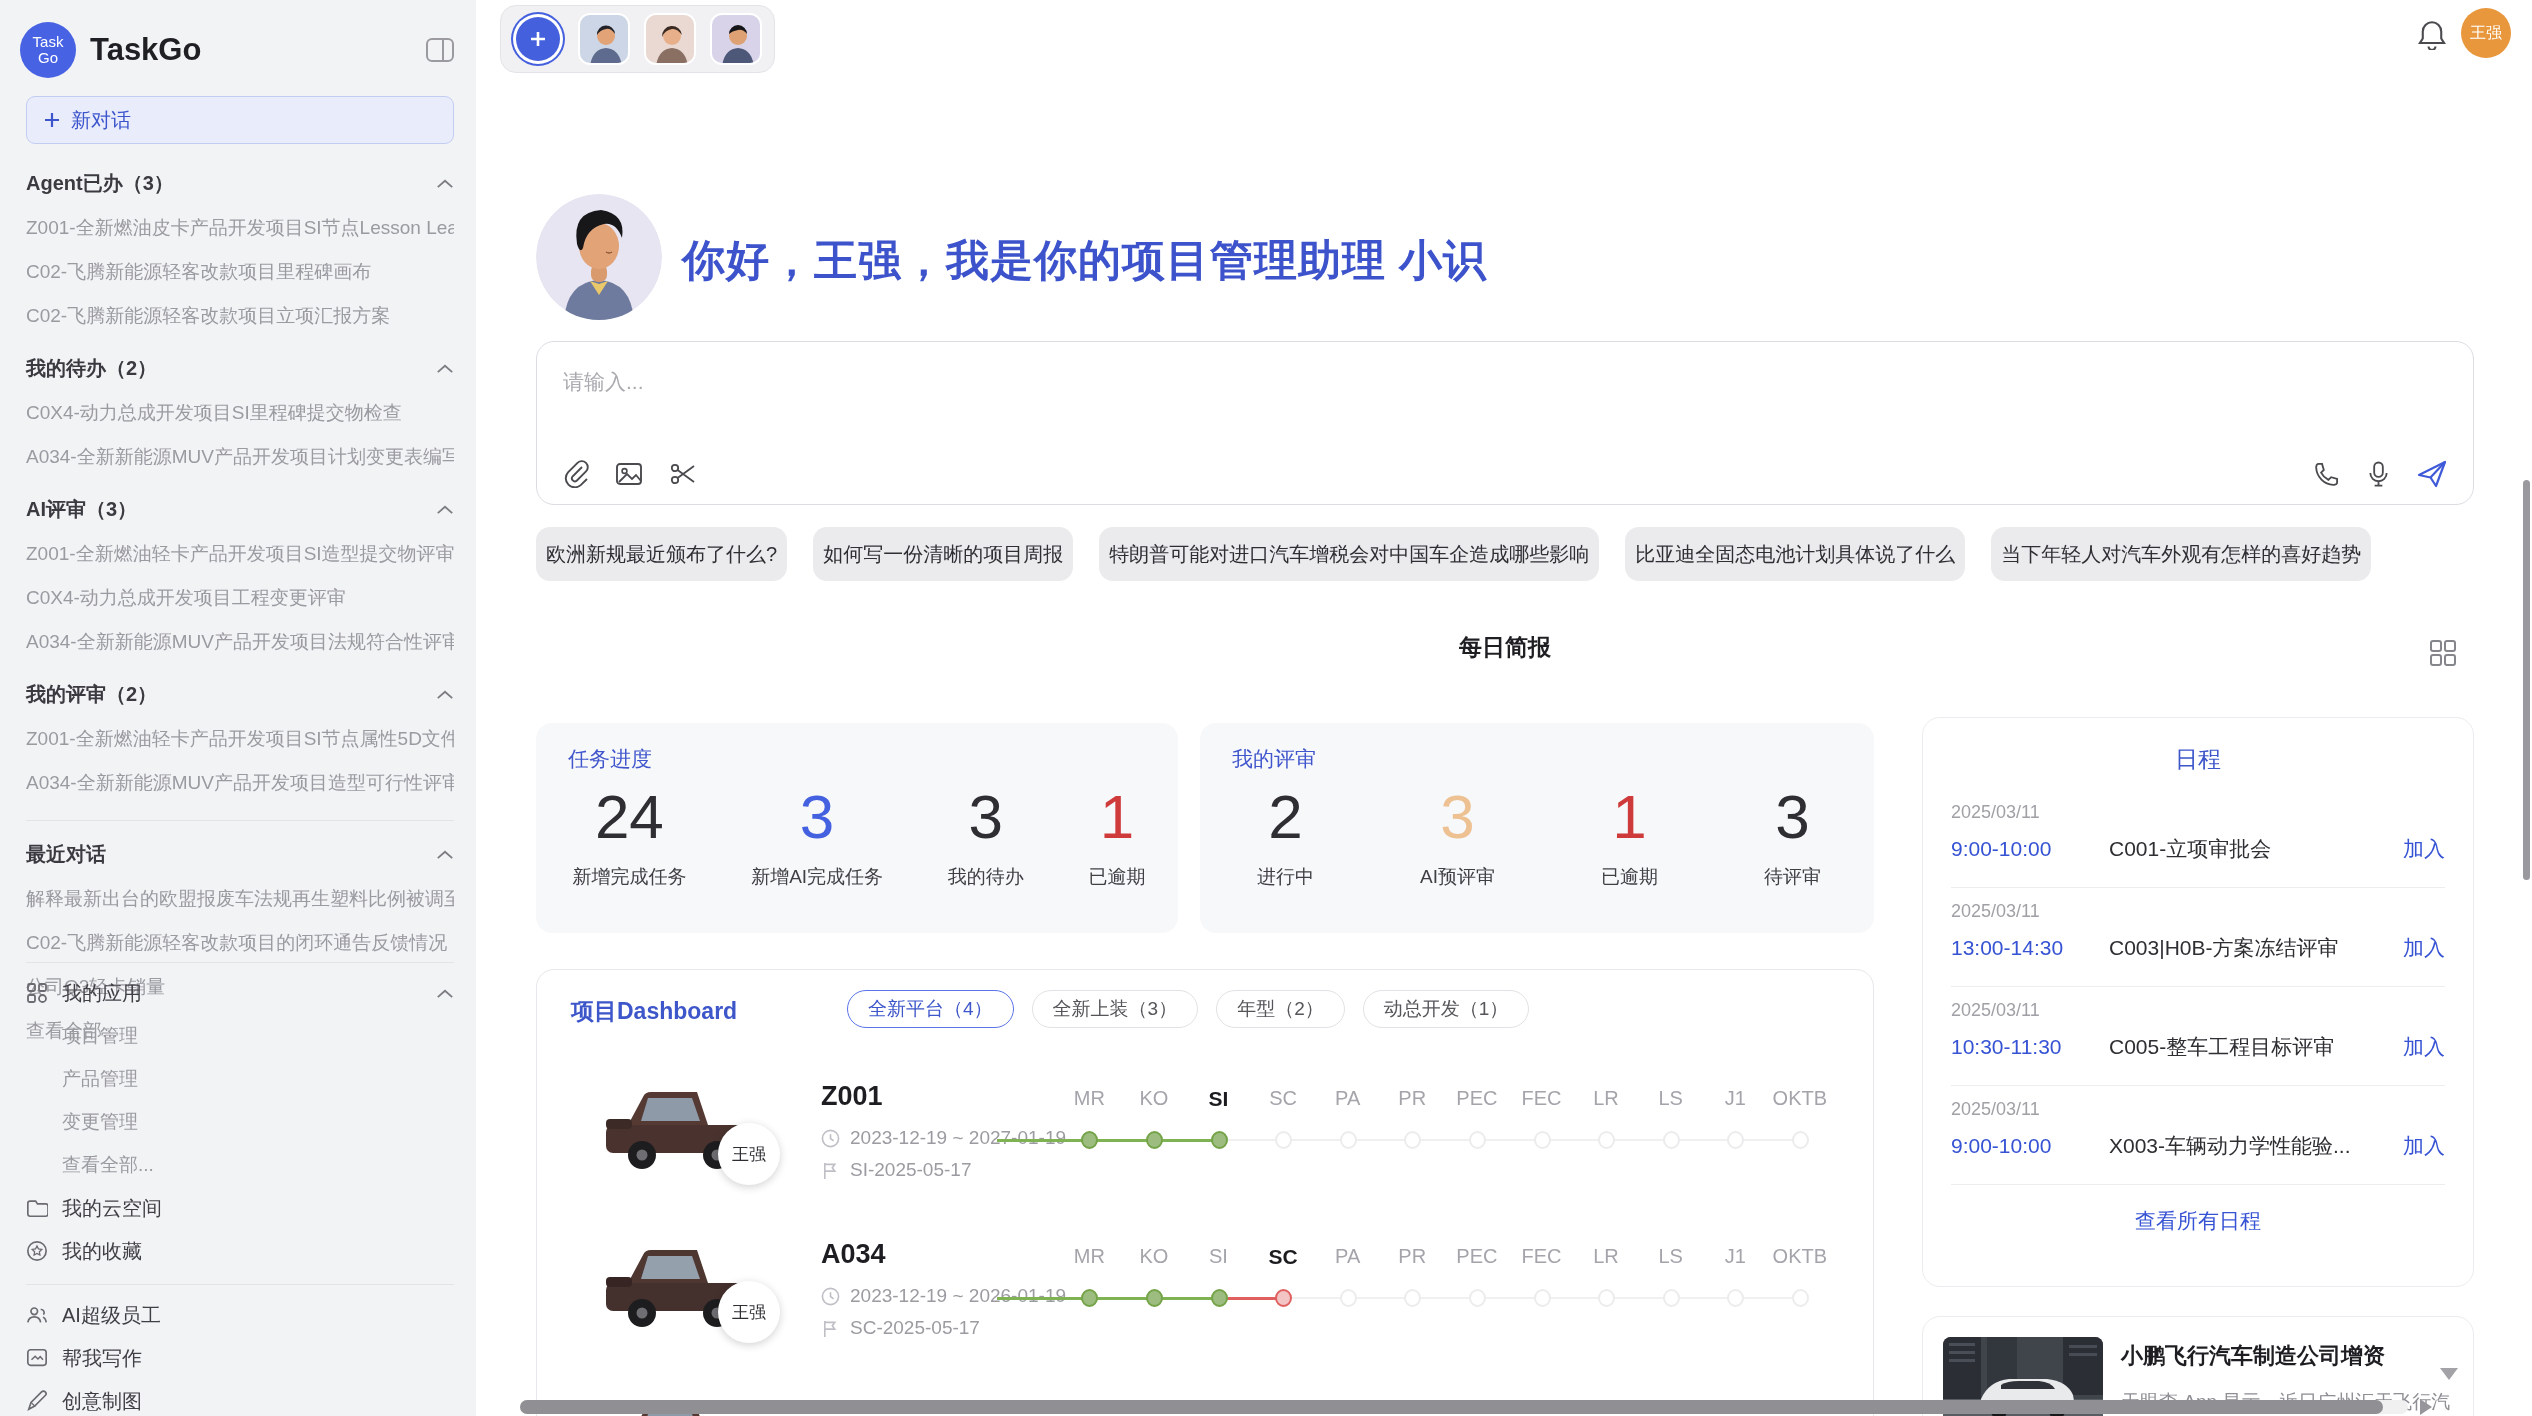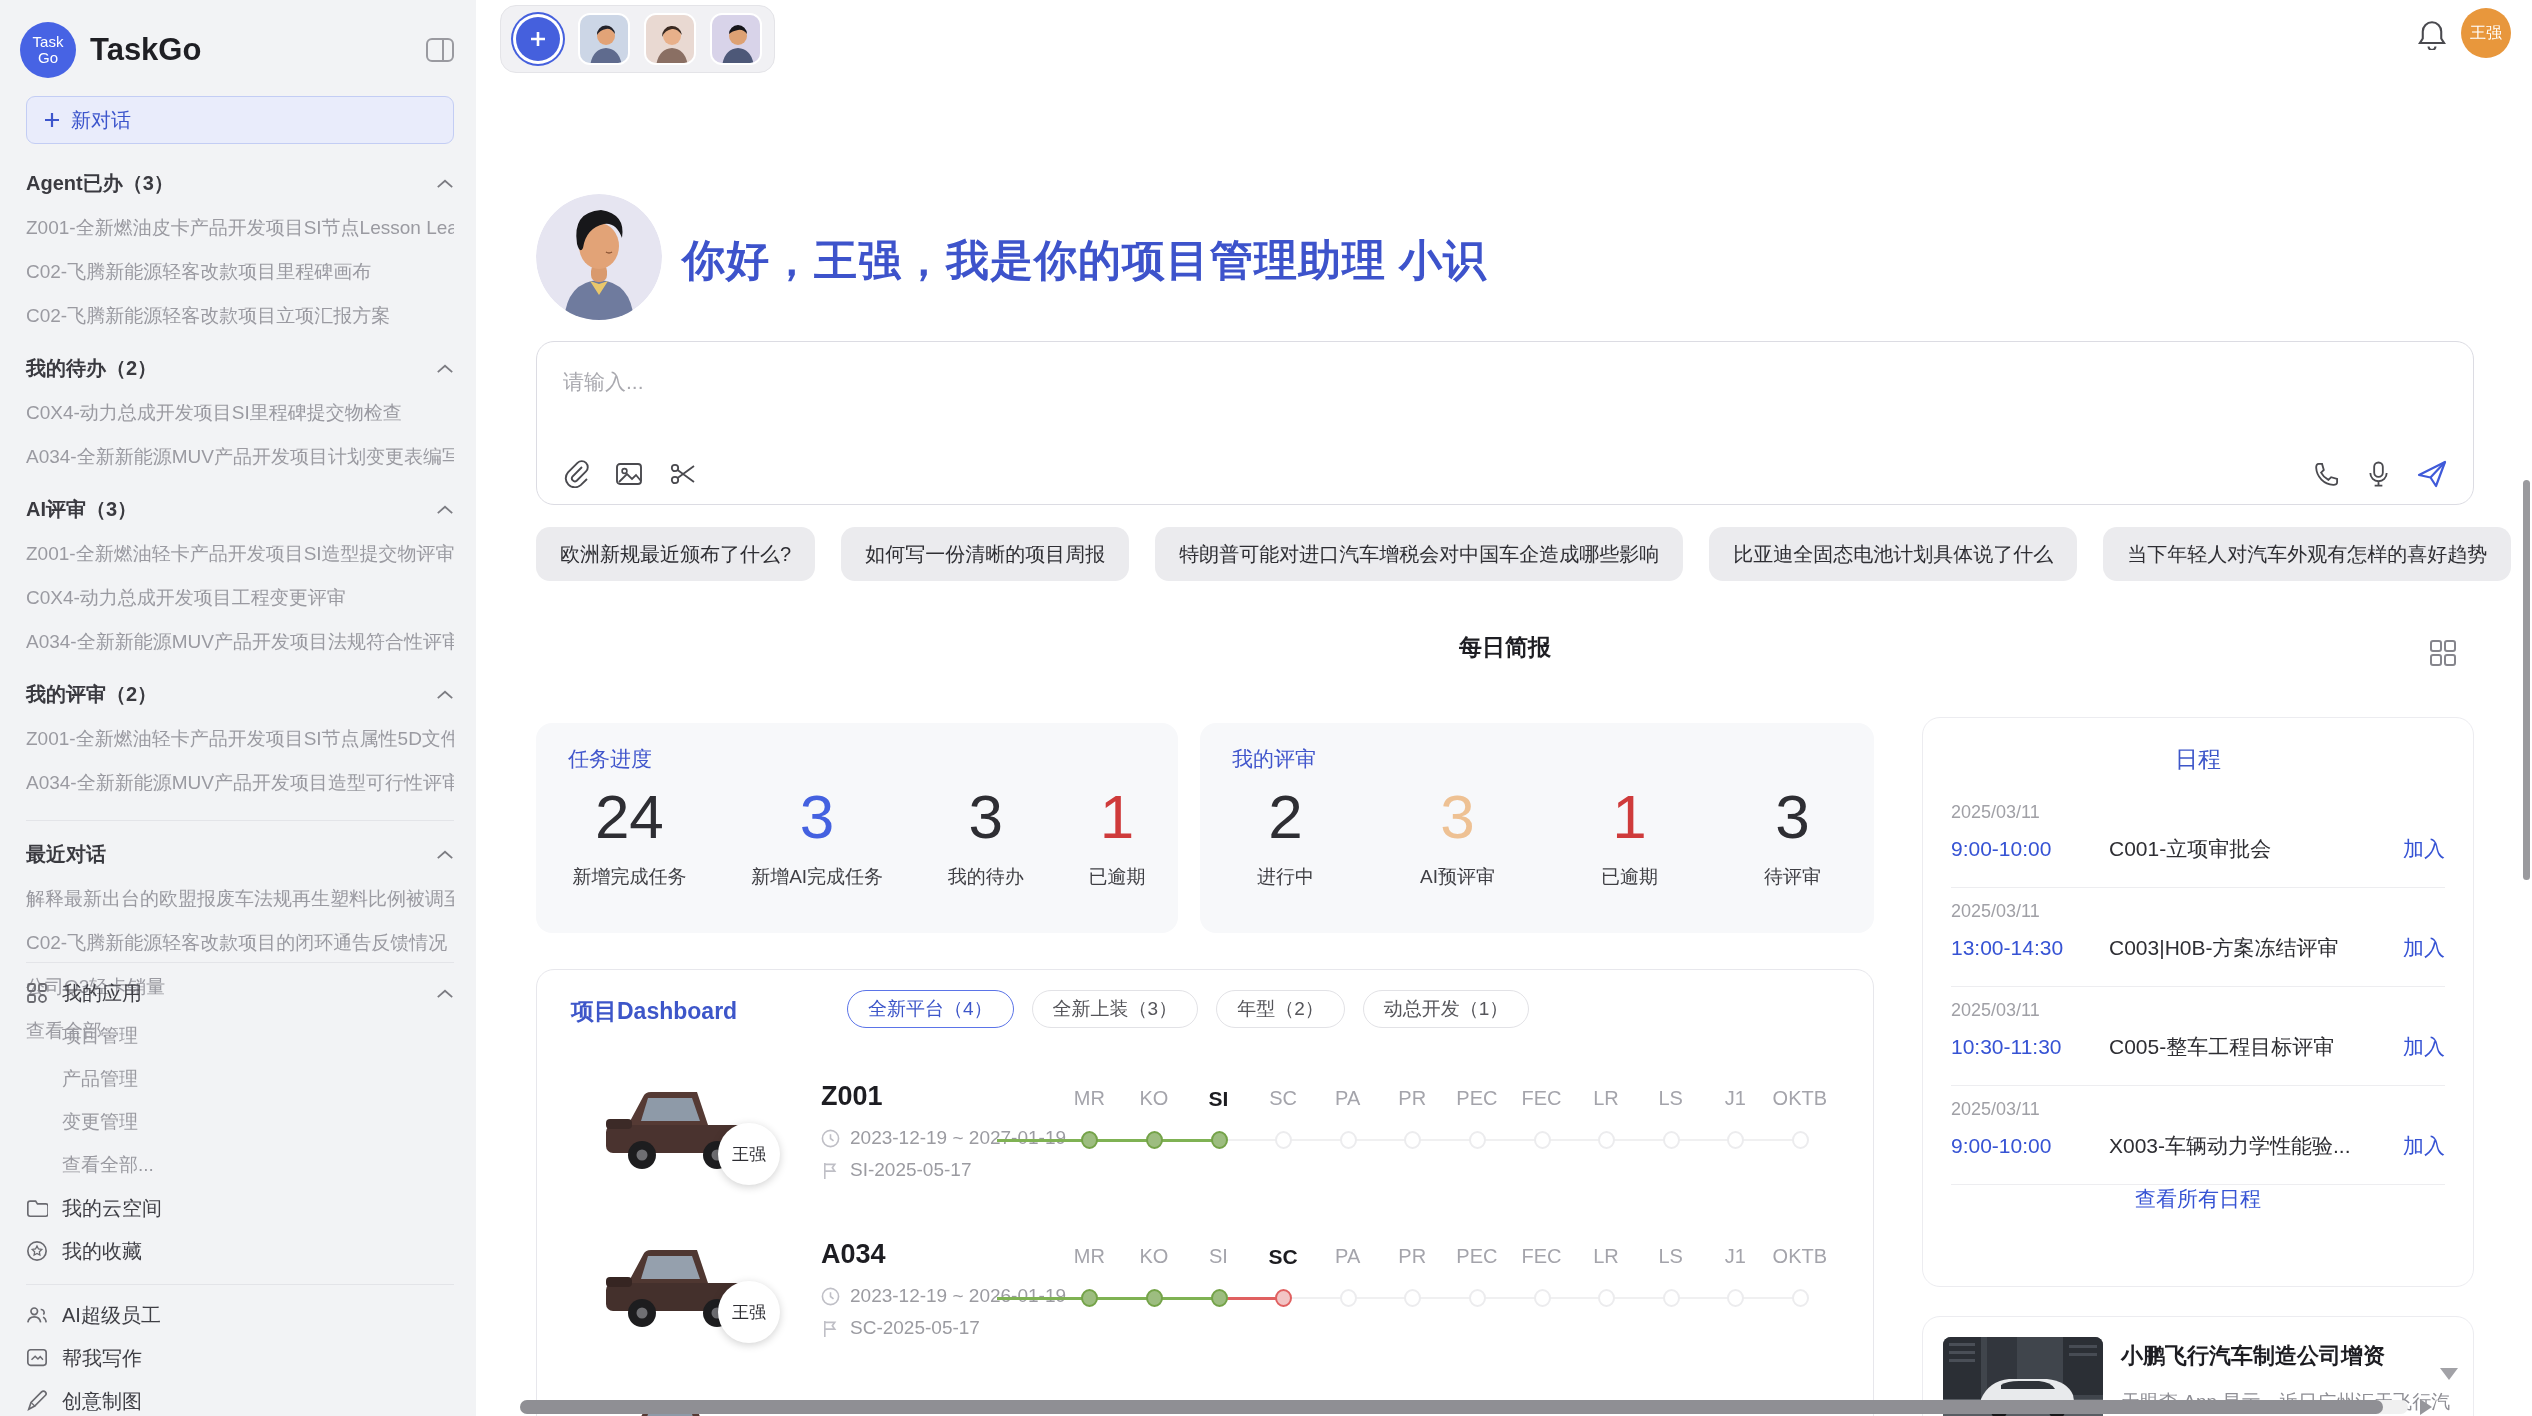--- a/index.html
+++ b/index.html
@@ -56,21 +56,21 @@
   .composer input { position:absolute; left:26px; top:18px; width:1400px; height:44px;
     border:none; outline:none; font-size:21px; color:#333; background:transparent;
     font-family:"Liberation Sans","DejaVu Sans",sans-serif; }
   .composer input::placeholder { color:#a9a9af; }
   .comp-icons-l { position:absolute; left:26px; bottom:16px; display:flex; gap:26px; align-items:center; }
   .comp-icons-r { position:absolute; right:26px; bottom:16px; display:flex; gap:26px; align-items:center; }
   .icon-btn { cursor:pointer; display:flex; }
 
   .chips { position:absolute; left:60px; top:527px; display:flex; gap:26px; }
   .chip { height:54px; line-height:54px; border-radius:14px; background:#ebebee; color:#2e2e33;
-    font-size:20px; padding:0 24px; white-space:nowrap; cursor:pointer; }
+    font-size:20px; padding:0 10px; white-space:nowrap; cursor:pointer; }
 
   .brief-title { position:absolute; left:60px; top:632px; width:1938px; text-align:center;
     font-size:23px; font-weight:700; color:#1e1e23; }
   .grid-icon { position:absolute; left:1952px; top:638px; cursor:pointer; }
 
   .stat-card { position:absolute; top:723px; height:210px; background:#f7f8fa; border-radius:16px; }
   .stat-card.c1 { left:60px; width:642px; }
   .stat-card.c2 { left:724px; width:674px; }
   .stat-title { position:absolute; left:32px; top:22px; font-size:21px; color:#4156cc; }
   .stat-row { position:absolute; left:4px; right:0; top:58px; display:flex; justify-content:space-around; }
@@ -114,21 +114,21 @@
   .sched-card { position:absolute; left:1446px; top:717px; width:552px; height:570px;
     border:1.5px solid #ececf0; border-radius:18px; background:#fff; }
   .sched-title { text-align:center; margin-top:26px; font-size:23px; color:#3d56c9; }
   .sched-list { margin:14px 28px 0 28px; }
   .sched-item { padding:13px 0 24px 0; border-bottom:1px solid #ededf0; }
   .sched-date { font-size:18px; color:#a0a0a6; }
   .sched-row { display:flex; align-items:center; margin-top:12px; }
   .sched-time { font-size:21px; color:#3653d4; width:158px; }
   .sched-name { font-size:21px; color:#2e2e33; flex:1; white-space:nowrap; overflow:hidden; }
   .sched-join { font-size:21px; color:#3653d4; cursor:pointer; margin-left:10px; }
-  .sched-all { text-align:center; font-size:21px; color:#3653d4; cursor:pointer; }
+  .sched-all { text-align:center; margin-top:22px; font-size:21px; color:#3653d4; cursor:pointer; }
 
   .news-card { position:absolute; left:1446px; top:1316px; width:552px; height:160px;
     border:1.5px solid #ececf0; border-radius:18px; background:#fff; display:flex;
     padding:20px; gap:18px; }
   .news-img { width:160px; height:86px; border-radius:8px; overflow:hidden; flex:none; }
   .news-title { font-size:22px; font-weight:700; color:#1d1d22; margin-top:4px; }
   .news-snippet { font-size:19px; color:#8e8e94; margin-top:18px; white-space:nowrap; overflow:hidden; width:330px; }
 
   
   .hscroll-track { position:absolute; left:520px; top:1400px; width:1888px; height:14px;

